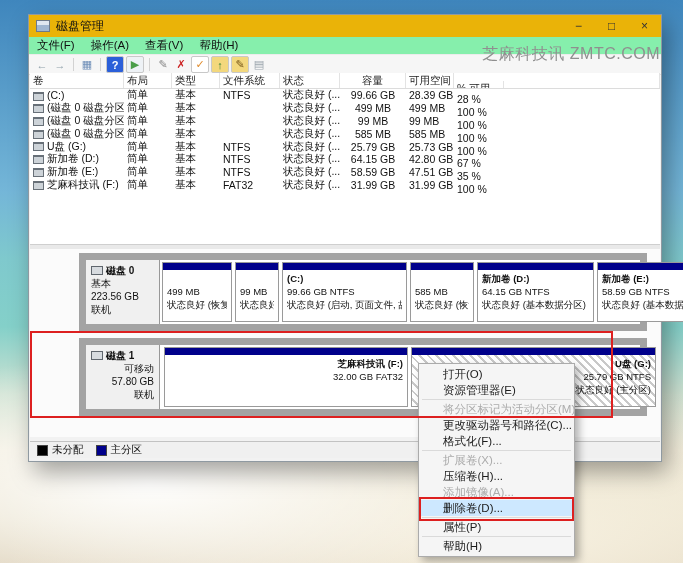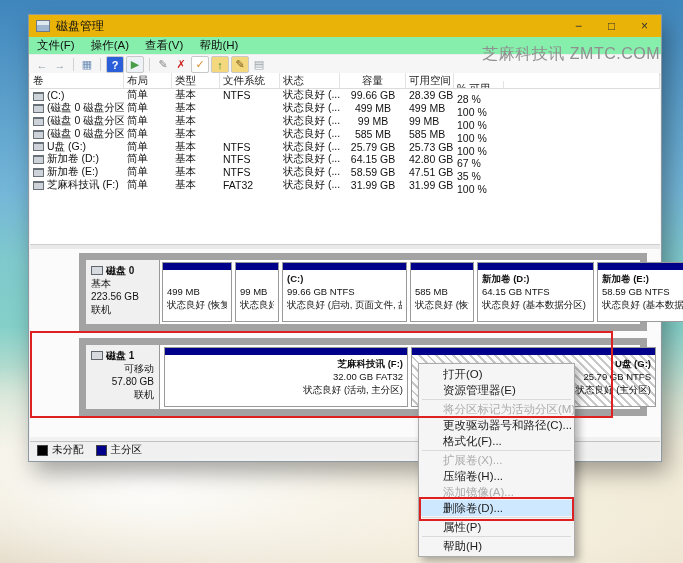--- a/index.html
+++ b/index.html
@@ -289,21 +289,20 @@
             </div>
           <div>可移动</div>
           <div>57.80 GB</div>
           <div>联机</div>
         </div>
         <div class="part d1p0">
           <div class="pstripe"></div>
           <div class="pbody">
               <div class="pt">芝麻科技讯 (F:)</div>
               <div class="pl">32.00 GB FAT32</div>
-              <div class="pl">状态良好 (活动, 主分区)</div>
             </div>
         </div>
         <div class="part d1p1 hatch">
           <div class="pstripe"></div>
           <div class="pbody">
               <div class="pt">U盘 (G:)</div>
               <div class="pl">25.79 GB NTFS</div>
               <div class="pl">状态良好 (主分区)</div>
             </div>
         </div>

